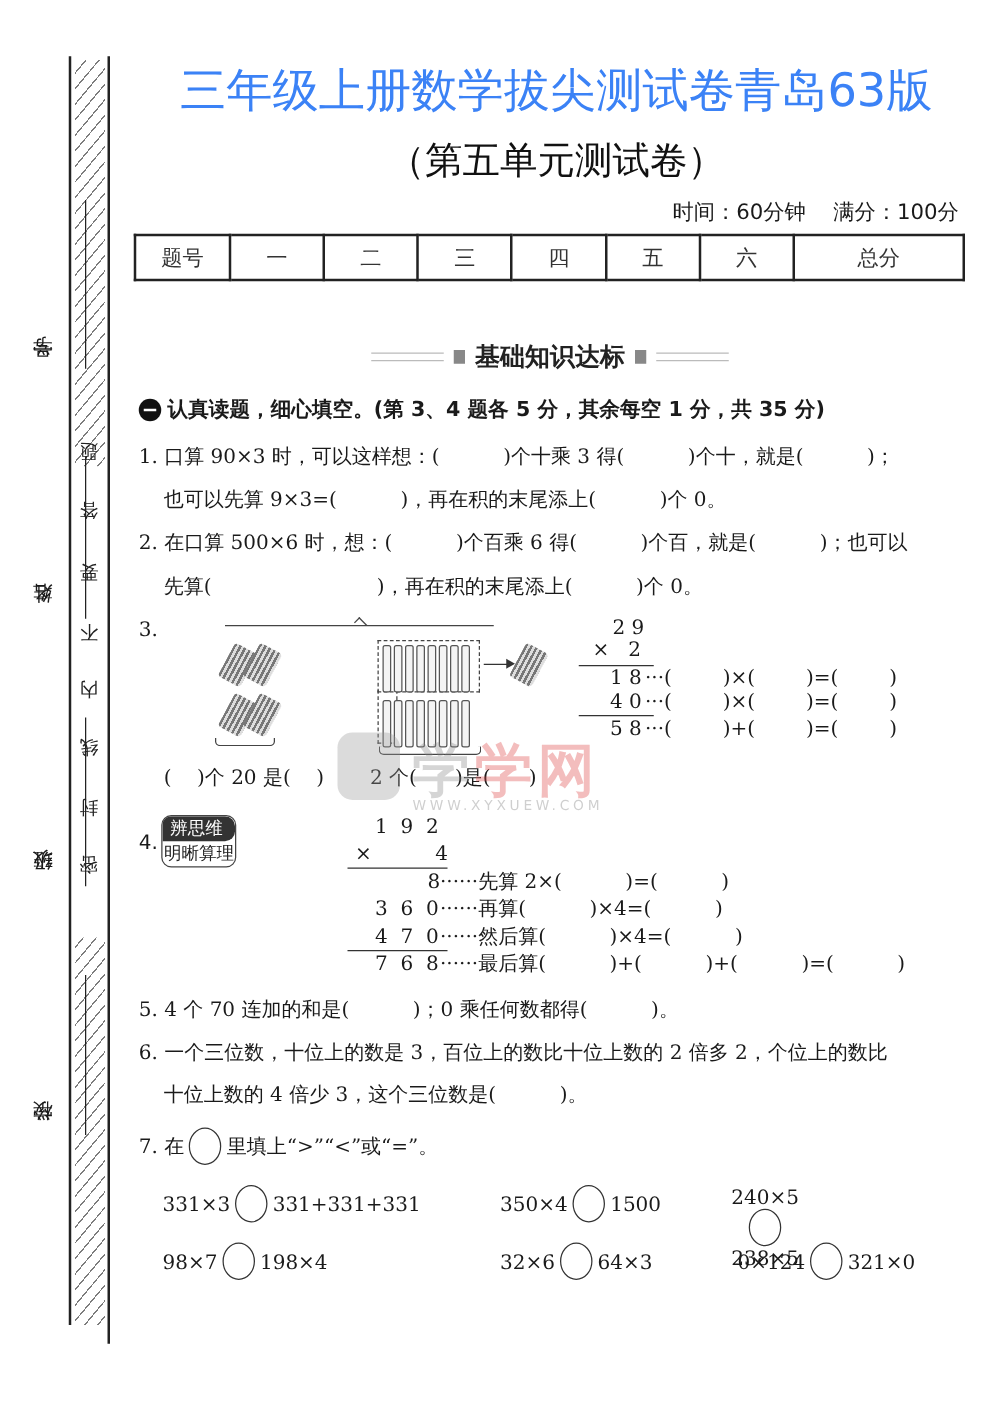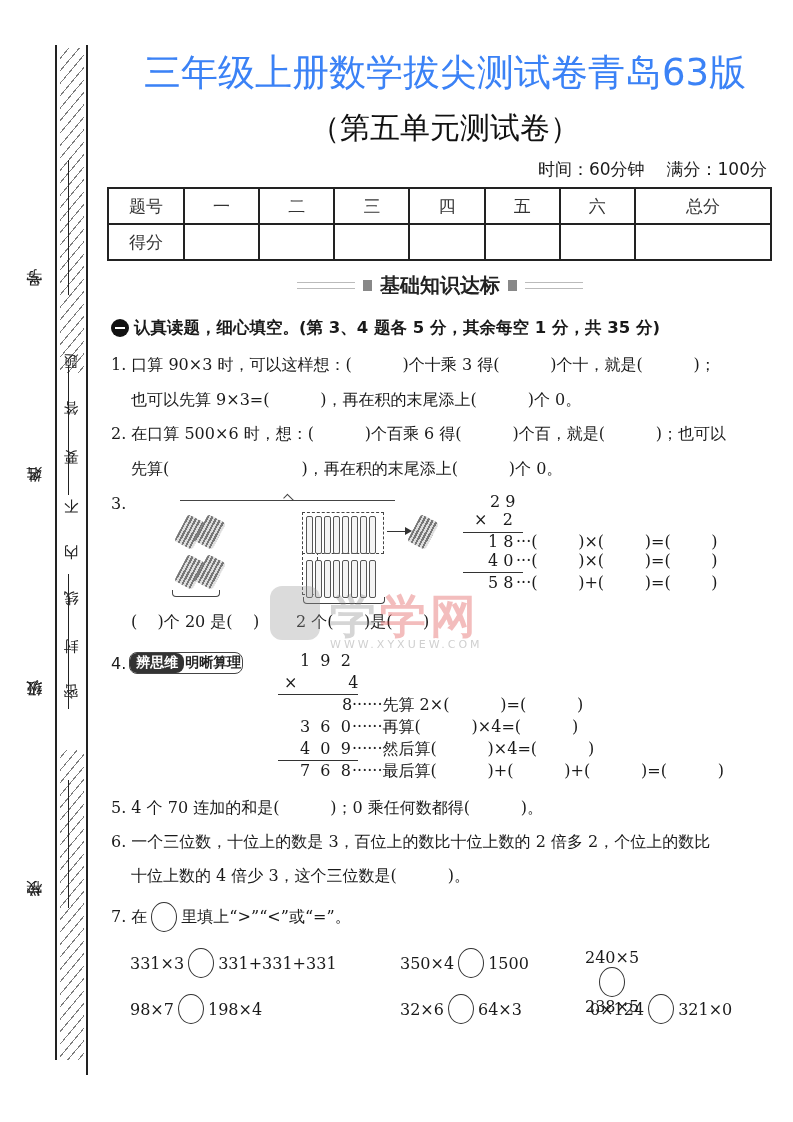--- a/index.html
+++ b/index.html
@@ -93,21 +93,21 @@
     transform: rotate(28deg); border-radius: 3px;
   }
   .stick { position: absolute; width: 5px; height: 36px; border: 1px solid #555; border-radius: 2px; background: #f4f4f4; }
   .dash-box { position: absolute; border: 1.5px dashed #444; }
   .brace { position: absolute; border-top: 1px solid #444; height: 6px; }
   .brace::after { content: ""; position: absolute; left: 50%; top: -5px; width: 8px; height: 5px; border-left: 1px solid #444; border-top: 1px solid #444; transform: rotate(45deg); margin-left: -4px; }
   .brace-down { position: absolute; border-bottom: 1px solid #444; height: 6px; border-left: 1px solid #444; border-right: 1px solid #444; border-radius: 0 0 4px 4px; }
 
   .badge {
     display: inline-flex; border: 1.5px solid #444; border-radius: 8px; overflow: hidden;
-    font-family: "DejaVu Sans", sans-serif; font-size: 14px; font-weight: bold; vertical-align: middle;
+    font-family: "DejaVu Sans", sans-serif; font-size: 14px; font-weight: normal; vertical-align: middle; flex-direction: column;
   }
   .badge .dark { background: #333; color: #fff; padding: 1px 6px; border-radius: 0 8px 8px 0; }
   .badge .light { color: #222; padding: 1px 1px; }
 
   .cmp { position: absolute; font-size: 16px; display: flex; align-items: center; white-space: pre; }
   .circle { display: inline-block; width: 24px; height: 28px; border: 1.5px solid #333; border-radius: 50%; margin: 0 4px; }
 
   .watermark {
     position: absolute; left: 270px; top: 586px; width: 240px; height: 62px; opacity: 0.35;
     font-family: "DejaVu Sans", sans-serif; pointer-events: none;
@@ -162,30 +162,20 @@
       <tr>
     <td>题号</td>
     <td>一</td>
     <td>二</td>
     <td>三</td>
     <td>四</td>
     <td>五</td>
     <td>六</td>
     <td>总分</td>
   </tr>
-  <tr>
-    <td>得分</td>
-    <td></td>
-    <td></td>
-    <td></td>
-    <td></td>
-    <td></td>
-    <td></td>
-    <td></td>
-  </tr>
 </tbody>
   </table>
 
 <div class="banner">
   <span class="rule"></span>
   <span class="sq"></span>
   <span class="text">基础知识达标</span>
   <span class="sq"></span>
   <span class="rule"></span>
 </div>
@@ -265,21 +255,21 @@
   </span>
 </div>
 <div class="vcalc" style="left:300px; top:651px;">
   <div style="position:absolute; left:0; top:0;">1  9  2</div>
   <div style="position:absolute; left:-16px; top:22px;">×          4</div>
   <div class="line" style="left:-22px; top:43px; width:80px;"></div>
   <div style="position:absolute; left:42px; top:44px;">8</div>
   <div style="position:absolute; left:52px; top:44px;">······先算 2×(          )=(          )</div>
   <div style="position:absolute; left:0; top:66px;">3  6  0</div>
   <div style="position:absolute; left:52px; top:66px;">······再算(          )×4=(          )</div>
-  <div style="position:absolute; left:0; top:88px;">4  0  9</div>
+  <div style="position:absolute; left:0; top:88px;">4  7  0</div>
   <div style="position:absolute; left:52px; top:88px;">······然后算(          )×4=(          )</div>
   <div class="line" style="left:-22px; top:109px; width:80px;"></div>
   <div style="position:absolute; left:0; top:110px;">7  6  8</div>
   <div style="position:absolute; left:52px; top:110px;">······最后算(          )+(          )+(          )=(          )</div>
 </div>
 
 <div class="q" style="top:798px;">5. 4 个 70 连加的和是(          )；0 乘任何数都得(          )。</div>
 <div class="q" style="top:832px;">6. 一个三位数，十位上的数是 3，百位上的数比十位上数的 2 倍多 2，个位上的数比</div>
 <div class="q" style="top:866px; left:131px;">十位上数的 4 倍少 3，这个三位数是(          )。</div>
 <div class="q" style="top:902px; display:flex; align-items:center;">

